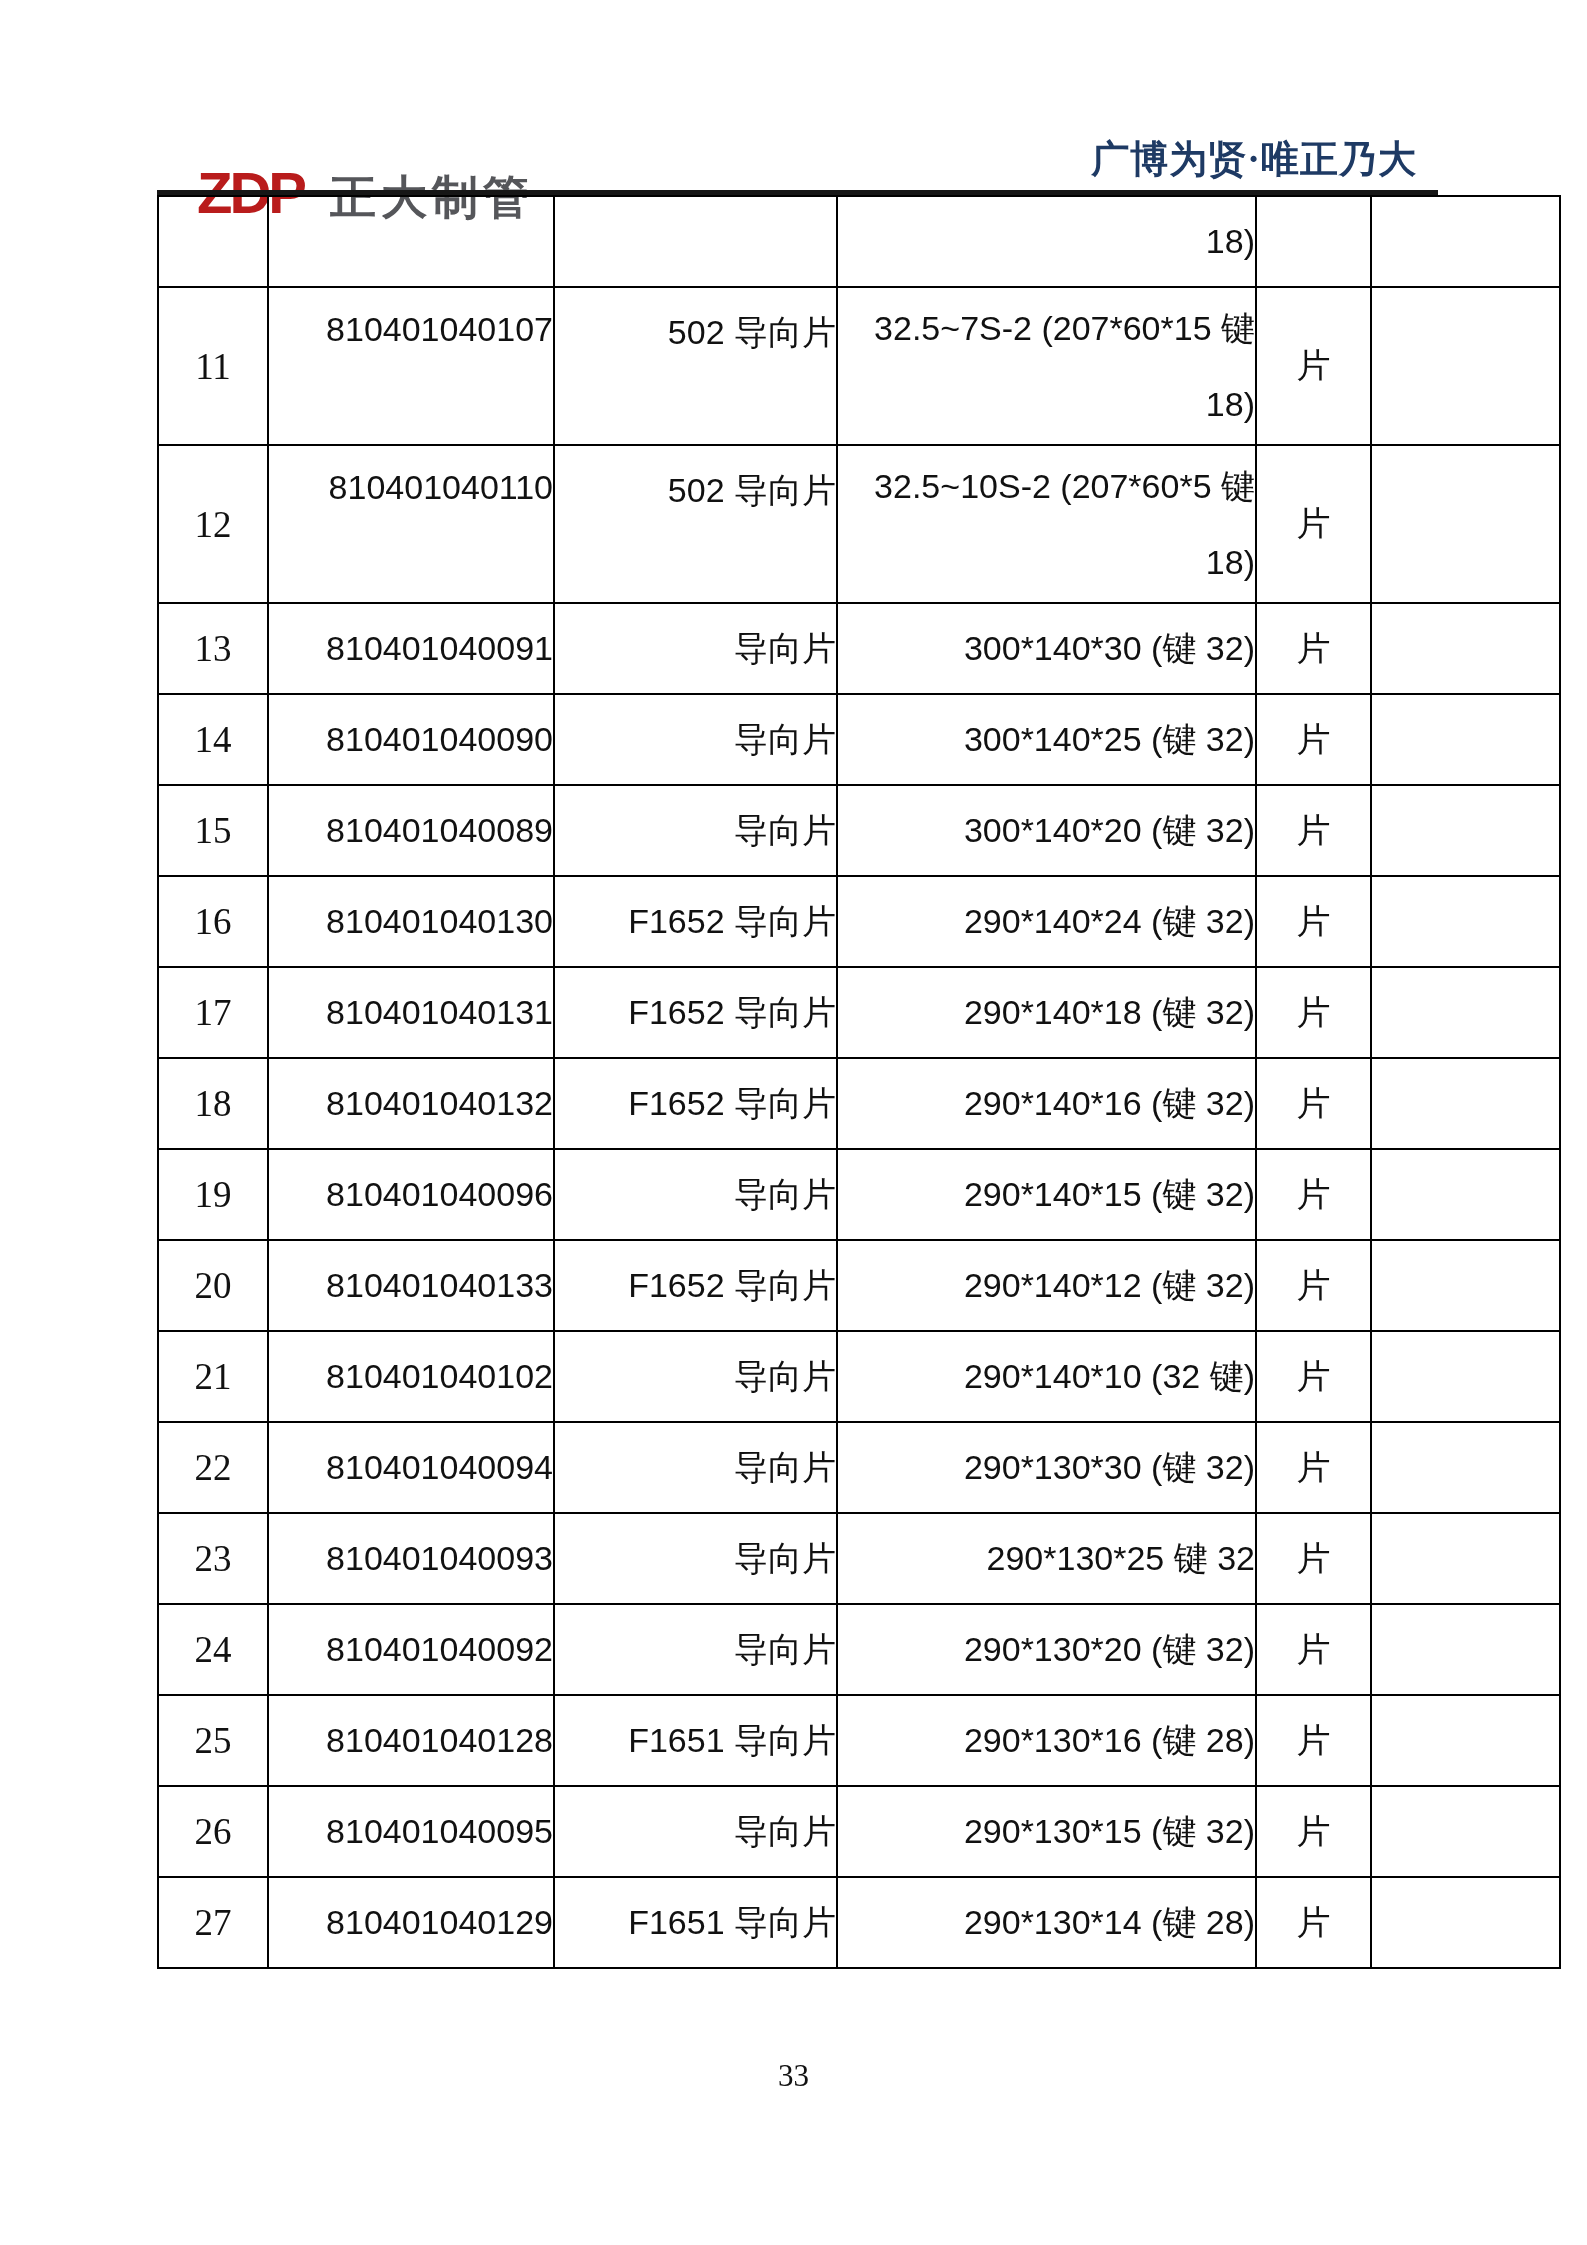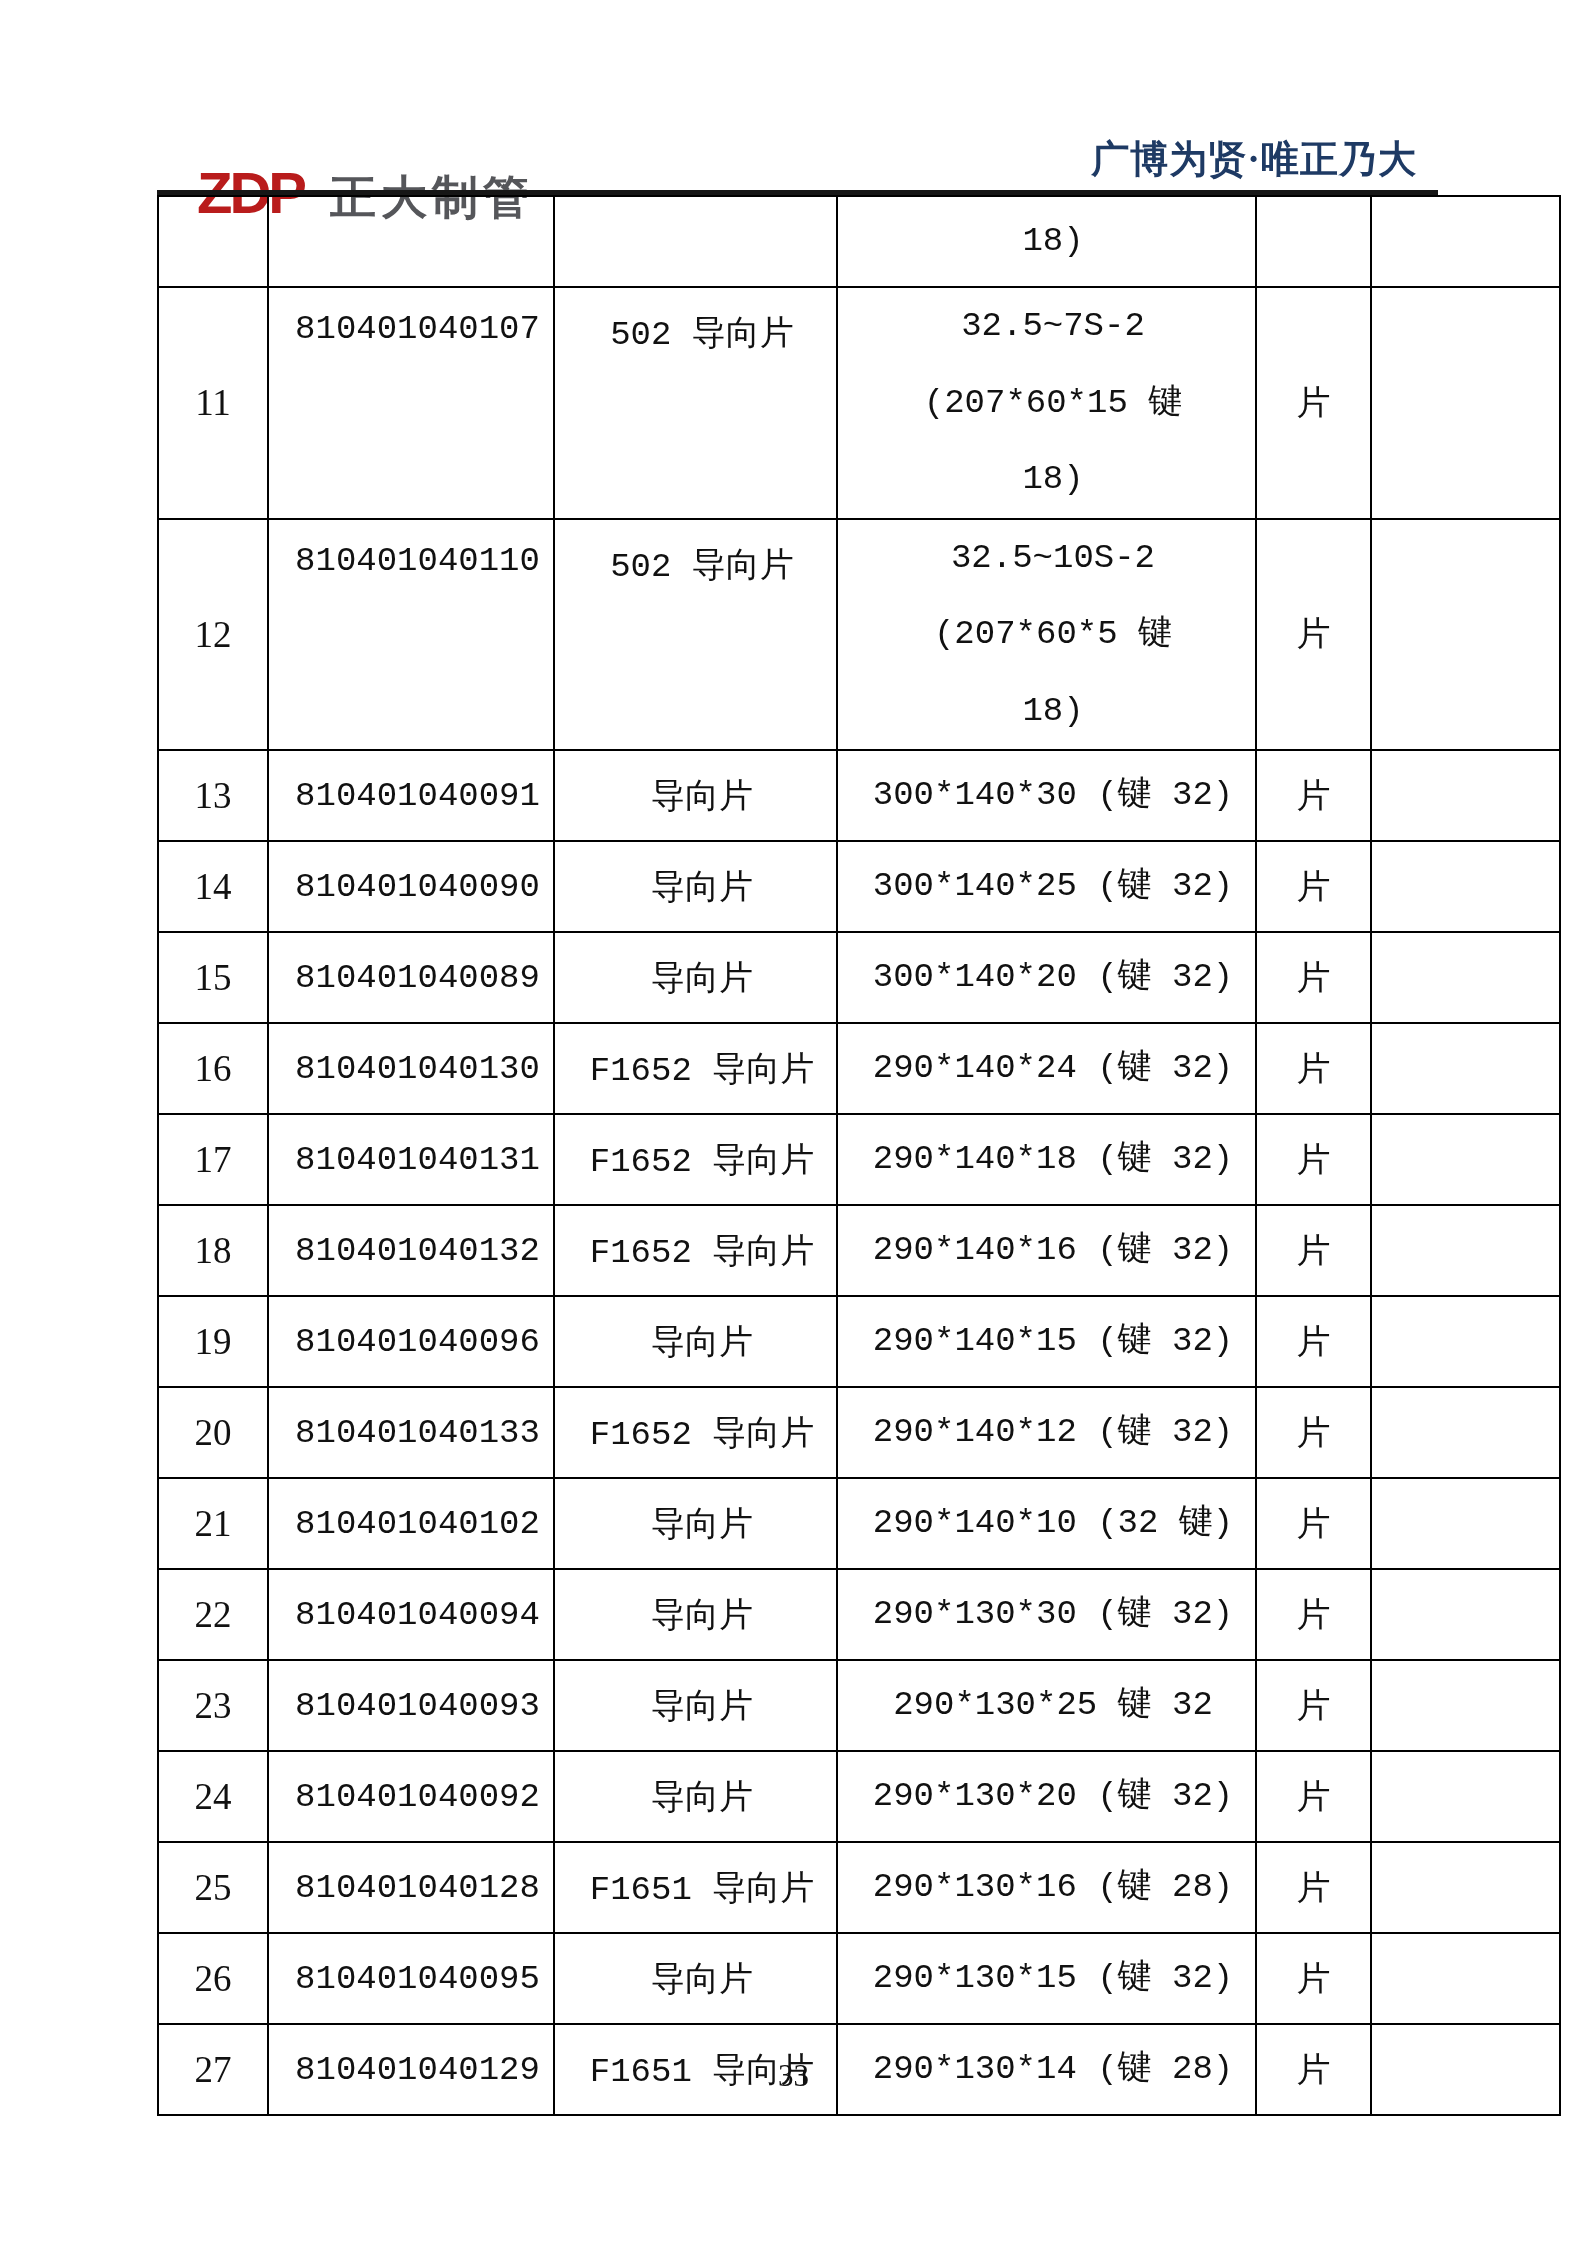--- a/index.html
+++ b/index.html
@@ -95,23 +95,22 @@
   .col-w-unit { width: 115px; }
   .col-w-note { width: 189px; }
 
   td.col-no {
     text-align: center;
     font-family: "Liberation Serif", serif;
     font-size: 37px;
     border-radius: 9px;
   }
   td.col-code, td.col-name, td.col-spec {
-    text-align: center;
+    text-align: right;
     padding-left: 13px;
-    font-family: Liberation Mono, monospace;
   }
   td.col-spec {
     white-space: pre-line;
     line-height: 2.25;
   }
   td.col-unit { text-align: center; }
   tr.tall td.col-code,
   tr.tall td.col-name {
     vertical-align: top;
     padding-top: 22px;

